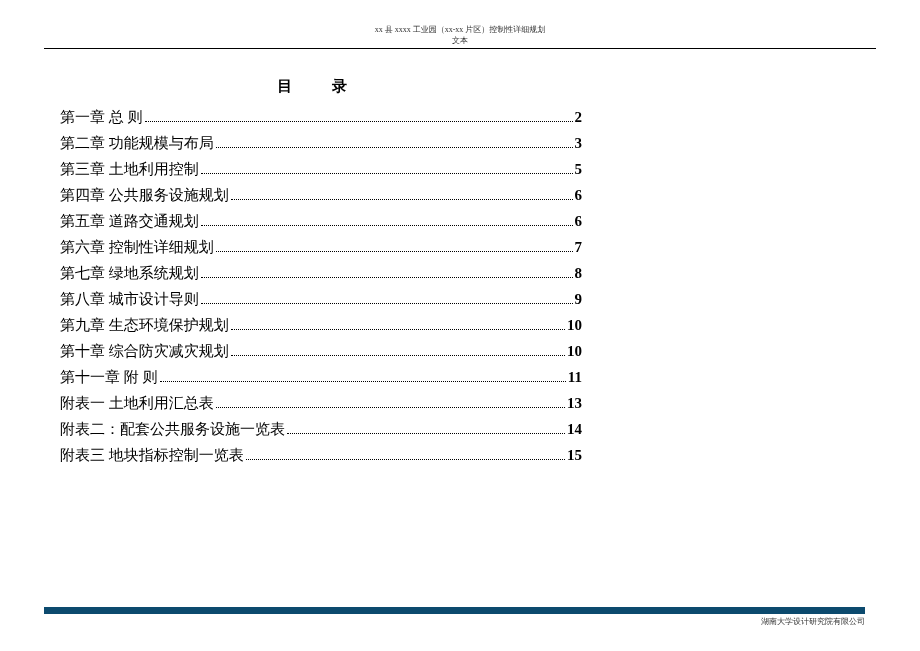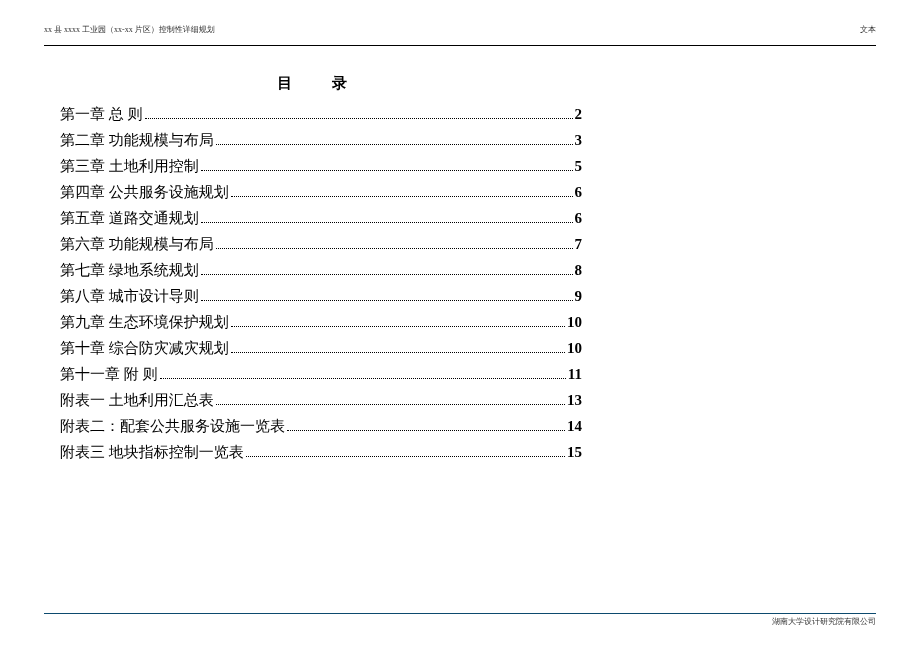--- a/index.html
+++ b/index.html
@@ -9,25 +9,26 @@
       background: #ffffff;
       font-family: "SimSun", "宋体", serif;
       font-size: 10px;
       color: #000;
       position: relative;
       padding: 24px 44px 0 44px;
     }
     .header-row {
       display: flex;
       justify-content: space-between;
-      align-items: flex-start;
+      align-items: center;
       border-bottom: 1px solid #000;
-      padding-bottom: 10px;
+      padding-bottom: 2px;
       font-size: 8px;
       color: #333;
+      flex-direction: column;
     }
     .toc-container {
       margin-top: 28px;
       margin-left: 16px;
       width: 522px;
     }
     .toc-title {
       text-align: center;
       font-size: 15px;
       letter-spacing: 18px;
@@ -50,23 +51,23 @@
       margin: 0 2px 2px 2px;
       height: 1px;
     }
     .toc-page {
       flex-shrink: 0;
       font-weight: bold;
     }
     .footer {
       position: absolute;
       bottom: 24px;
-      right: 44px;
+      right: 55px;
       left: 44px;
-      border-top: 1px solid #0c4a6e;
+      border-top: 7px solid #0c4a6e;
       text-align: right;
       font-size: 8px;
       padding-top: 2px;
       color: #333;
     }
   </style>
 </head>
 <body>
 
 <div class="header-row">
@@ -96,21 +97,21 @@
         <span class="toc-label">第四章  公共服务设施规划</span>
         <span class="toc-dots"></span>
         <span class="toc-page">6</span>
       </div>
       <div class="toc-line">
         <span class="toc-label">第五章  道路交通规划</span>
         <span class="toc-dots"></span>
         <span class="toc-page">6</span>
       </div>
       <div class="toc-line">
-        <span class="toc-label">第六章  功能规模与布局</span>
+        <span class="toc-label">第六章  控制性详细规划</span>
         <span class="toc-dots"></span>
         <span class="toc-page">7</span>
       </div>
       <div class="toc-line">
         <span class="toc-label">第七章  绿地系统规划</span>
         <span class="toc-dots"></span>
         <span class="toc-page">8</span>
       </div>
       <div class="toc-line">
         <span class="toc-label">第八章  城市设计导则</span>

